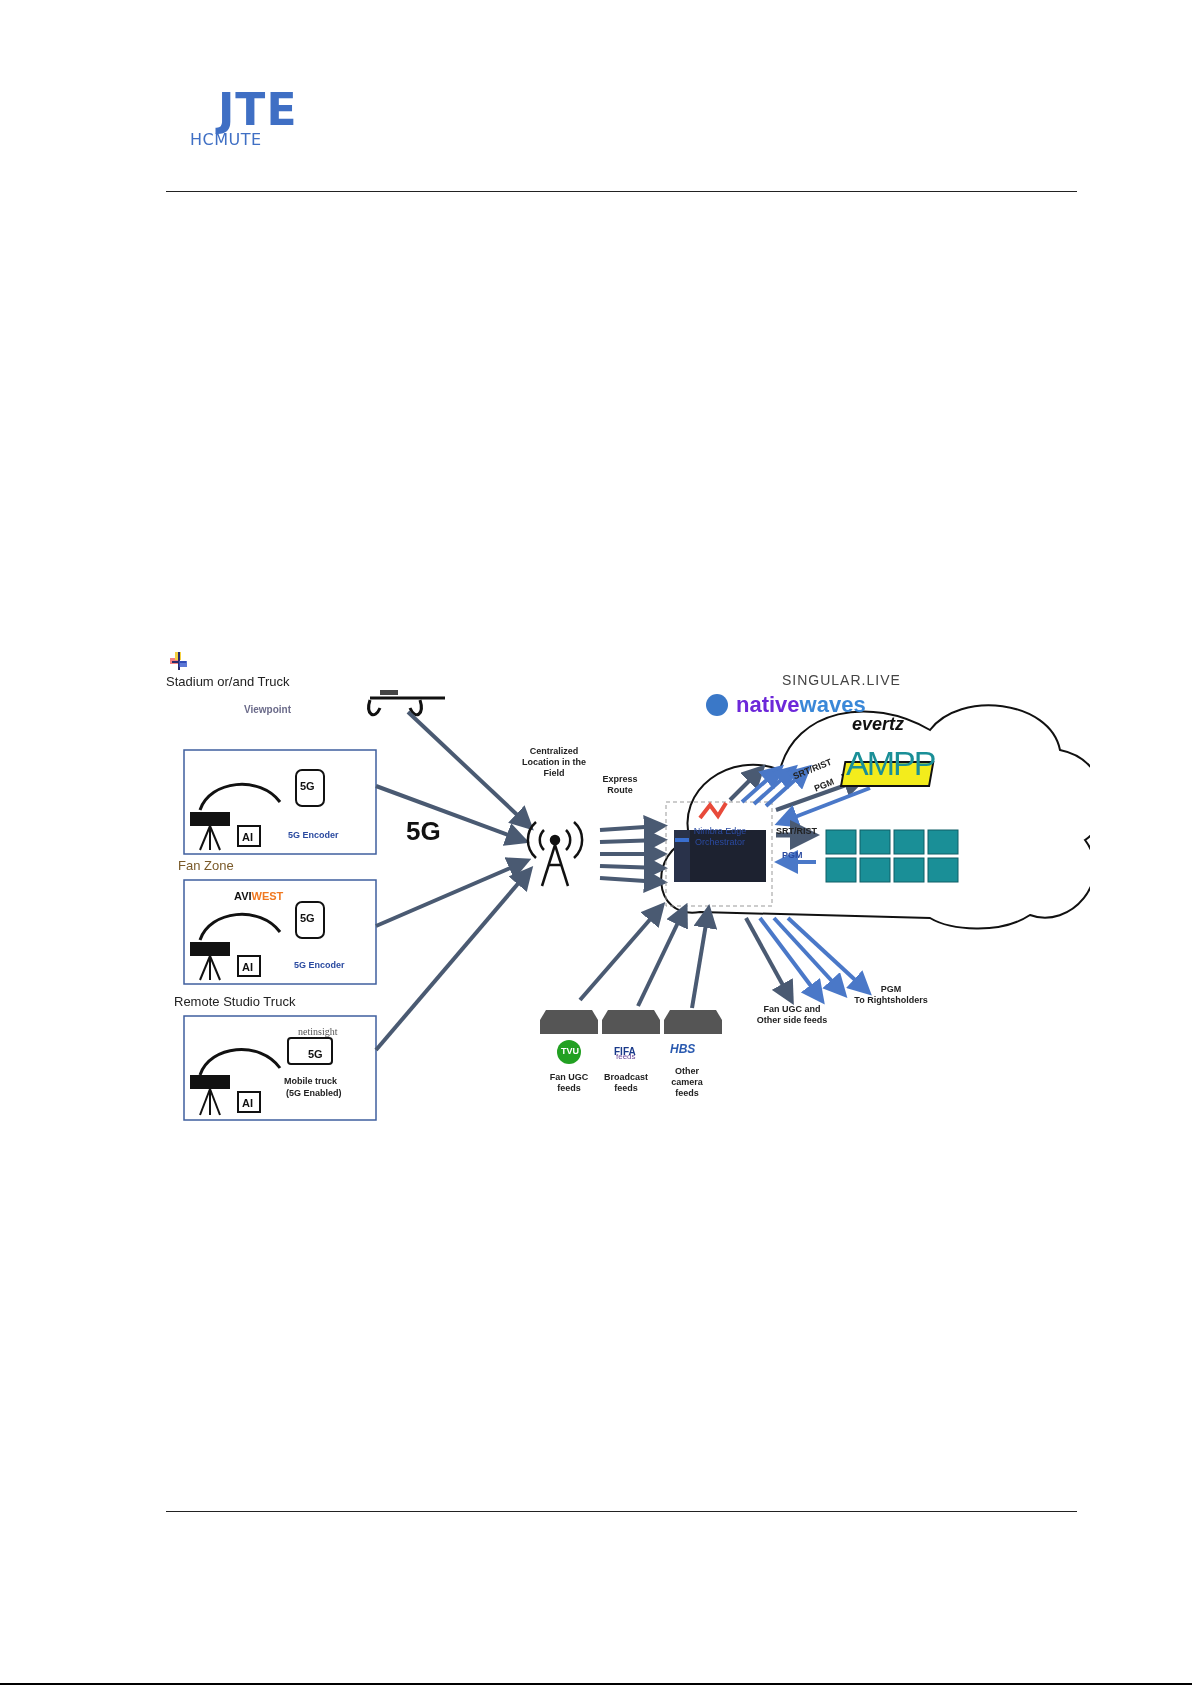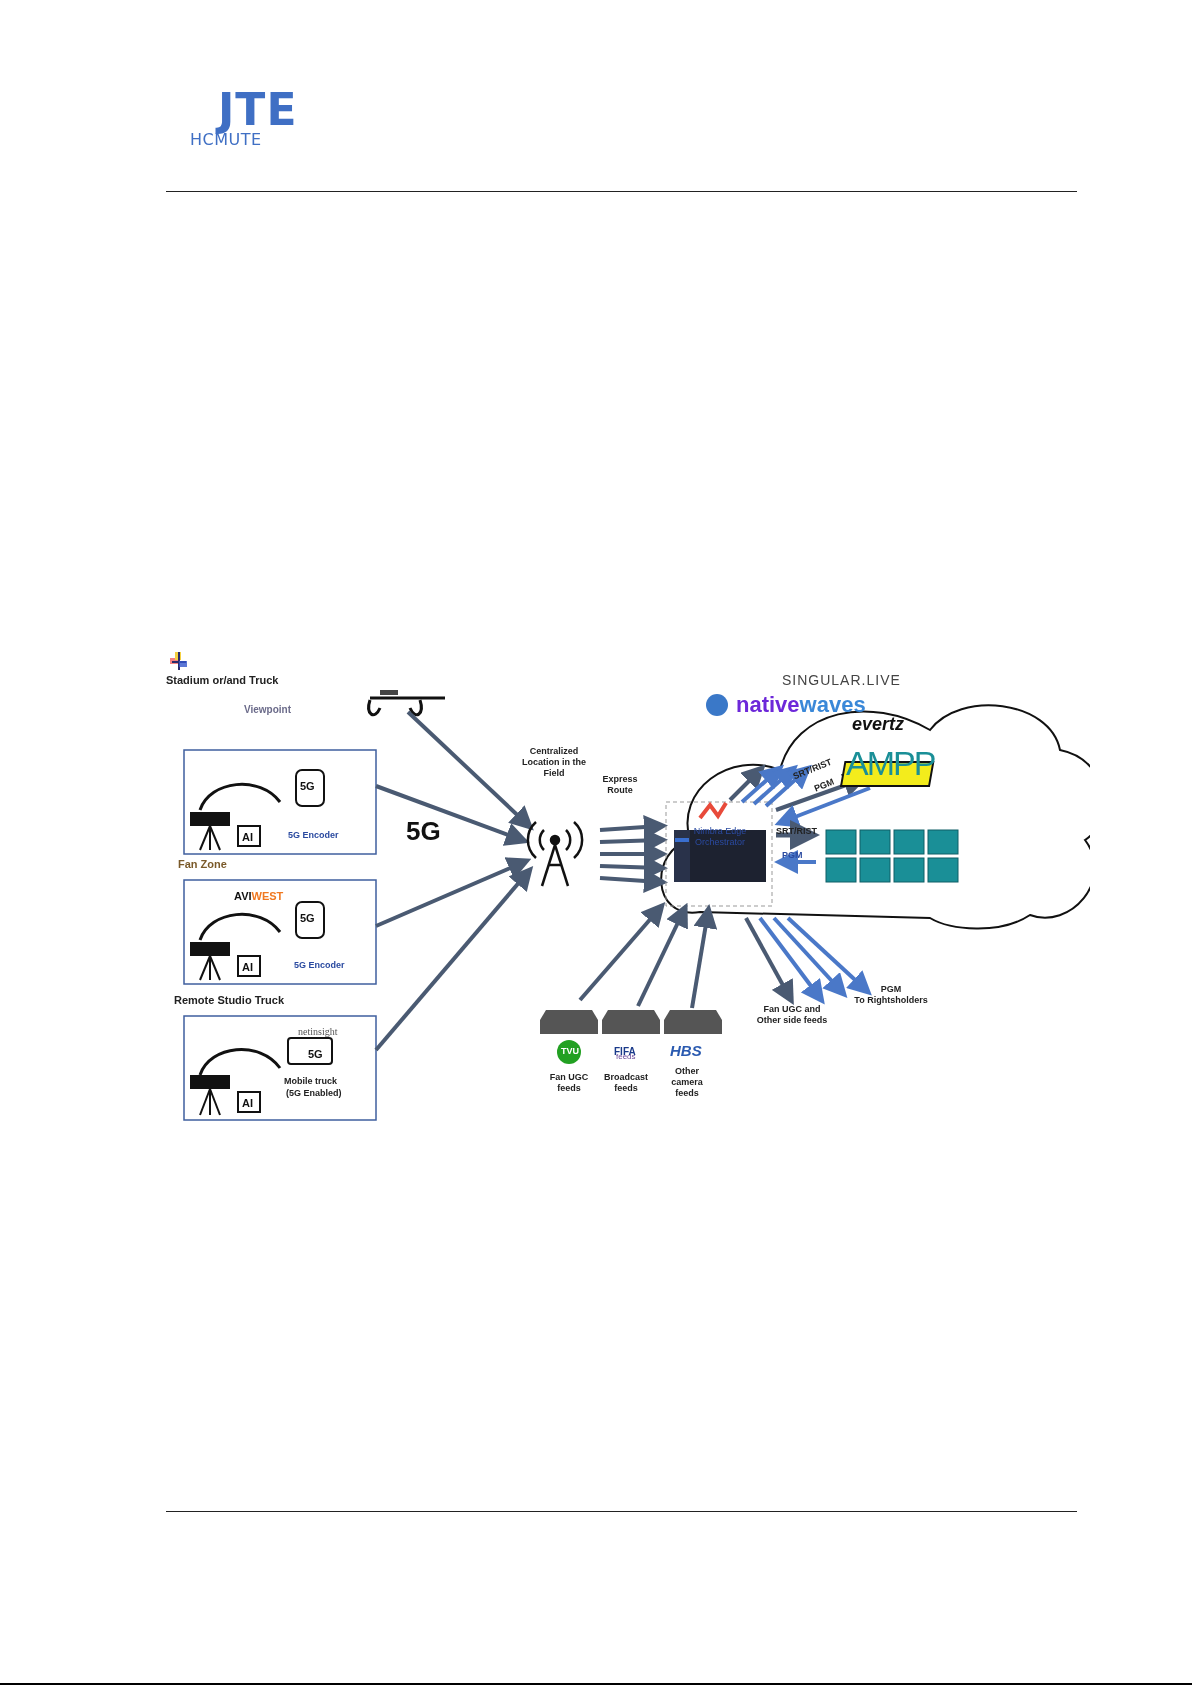--- a/index.html
+++ b/index.html
@@ -3,21 +3,21 @@
 <meta charset="utf-8">
 <style>
   html, body { margin:0; padding:0; background:#ffffff; }
   body { width:1192px; height:1685px; position:relative; overflow:hidden; font-family:"Liberation Sans", sans-serif; color:#111; }
   .abs { position:absolute; }
   .logo-jte { left:192px; top:84px; font-size:44px; font-weight:bold; color:#3f6fc4; letter-spacing:1px; font-family:"DejaVu Sans", sans-serif;margin-left:26px; }
   .logo-hcmute { left:190px; top:130px; font-size:16px; color:#3f6fc4; letter-spacing:0.5px; font-family:"DejaVu Sans", sans-serif; }
   .rule { left:166px; width:911px; height:1px; background:#222; }
   .bullet { left:170px; top:652px; width:18px; height:18px; }
   .figure { left:170px; top:690px; width:920px; height:470px; }
-  .lbl { font-size:11px; font-weight:bold; color:#222; white-space:nowrap; }
+  .lbl { font-size:13px; font-weight:normal; color:#222; white-space:nowrap; }
   .small { font-size:9px; font-weight:bold; color:#222; text-align:center; line-height:11px; }
   .page-bottom-line { left:0; width:1192px; top:1683px; height:2px; background:#000; }
 </style>
 </head>
 <body>
 
 <div class="abs logo-jte">JTE</div>
 <div class="abs logo-hcmute">HCMUTE</div>
 <div class="abs rule" style="top:191px;"></div>
 
@@ -217,21 +217,21 @@
   <div class="abs small" style="left:376px;top:382px;width:46px;">
     <div>Fan UGC</div>
     <div>feeds</div>
   </div>
   <div class="abs" style="left:444px;top:356px;font-size:10px;color:#1a3a8a;font-weight:bold;">FIFA</div>
   <div class="abs" style="left:446px;top:362px;font-size:8px;color:#6a4a9a;">feeds</div>
   <div class="abs small" style="left:430px;top:382px;width:52px;">
     <div>Broadcast</div>
     <div>feeds</div>
   </div>
-  <div class="abs" style="left:500px;top:352px;font-size:15px;color:#2a5ab0;font-weight:bold;font-style:italic;">HBS</div>
+  <div class="abs" style="left:500px;top:352px;font-size:12px;color:#2a5ab0;font-weight:bold;font-style:italic;">HBS</div>
   <div class="abs small" style="left:492px;top:376px;width:50px;">
     <div>Other</div>
     <div>camera</div>
     <div>feeds</div>
   </div>
 
   <div class="abs small" style="left:580px;top:314px;width:84px;">
     <div>Fan UGC and</div>
     <div>Other side feeds</div>
   </div>

